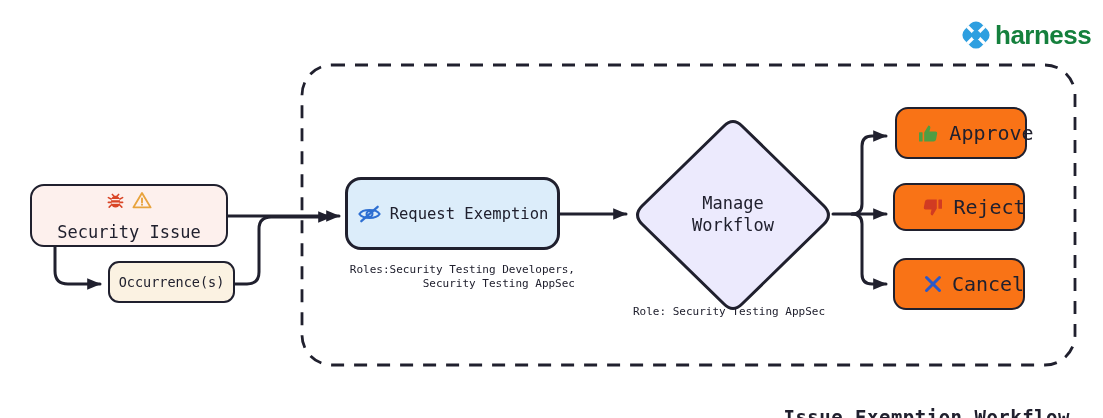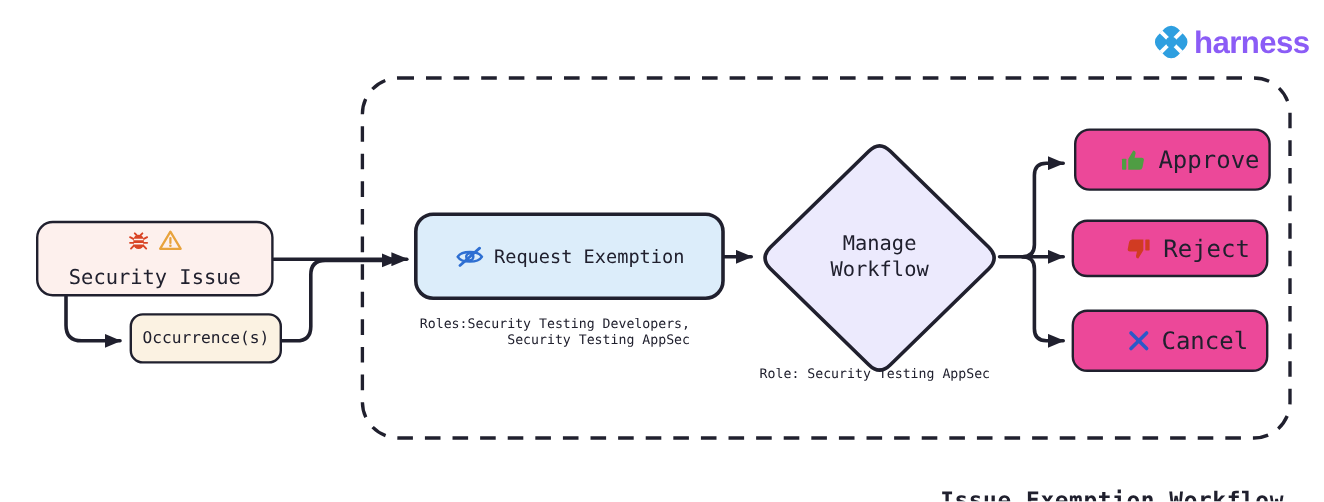--- a/index.html
+++ b/index.html
@@ -6,36 +6,36 @@
   .canvas{position:relative;width:1103px;height:418px;background:#ffffff;overflow:hidden;
           font-family:"DejaVu Sans Mono", monospace;color:#20202e;}
   .layer{position:absolute;left:0;top:0;width:1103px;height:418px;}
   .node{position:absolute;display:flex;align-items:center;justify-content:center;
         box-sizing:border-box;background:#fff;border:2.5px solid #20202e;}
   .node-security{left:30px;top:184px;width:198px;height:63px;border-radius:14px;
                  background:#fdf0ed;flex-direction:column;gap:12px;font-size:17px;}
   .icon-row{display:flex;align-items:center;gap:7px;height:20px;}
   .node-occurrence{left:108px;top:261px;width:127px;height:42px;border-radius:11px;
                    border-width:2px;background:#fbf2e2;font-size:13.5px;}
-  .node-request{left:345px;top:177px;width:259px;height:73px;border-radius:16px;
+  .node-request{left:345px;top:177px;width:215px;height:73px;border-radius:16px;
                 border-width:3px;background:#dcedfa;font-size:15.5px;gap:8px;}
-  .node-action{width:164px;border-radius:13px;font-size:20px;gap:10px;background:#ec4899;padding-left:30px;}
+  .node-action{width:132px;border-radius:13px;font-size:20px;gap:10px;background:#f97316;padding-left:30px;}
   .node-approve{left:895px;top:107px;height:52px;}
   .node-reject{left:893px;top:183px;height:48px;}
   .node-cancel{left:893px;top:258px;height:52px;}
   .diamond-label{position:absolute;left:633px;top:192px;width:200px;text-align:center;
                  font-size:17px;line-height:22px;}
   .roles-note{position:absolute;left:330px;top:263px;width:245px;text-align:right;
               font-size:11px;line-height:14px;}
   .role-note{position:absolute;left:633px;top:305px;width:200px;text-align:left;font-size:11px;}
   .workflow-label{position:absolute;left:770px;top:382px;width:300px;text-align:right;
                   font-size:19px;font-weight:bold;letter-spacing:0.5px;margin-top:24px;}
   .logo{position:absolute;left:959px;top:18px;display:flex;align-items:center;gap:2px;}
   .logo-text{font-family:"Liberation Sans", sans-serif;font-weight:700;font-size:26px;
-             color:#8b5cf6;letter-spacing:-0.5px;}
+             color:#15803d;letter-spacing:-0.5px;}
   .ic{display:inline-flex;align-items:center;justify-content:center;}
 </style>
 </head>
 <body>
 
 <div class="canvas">
 
   <svg class="layer" width="1103" height="418" viewBox="0 0 1103 418">
     <defs>
       <marker id="ah" viewBox="0 0 12 10" refX="11" refY="5" markerWidth="14" markerHeight="12" orient="auto" markerUnits="userSpaceOnUse">

